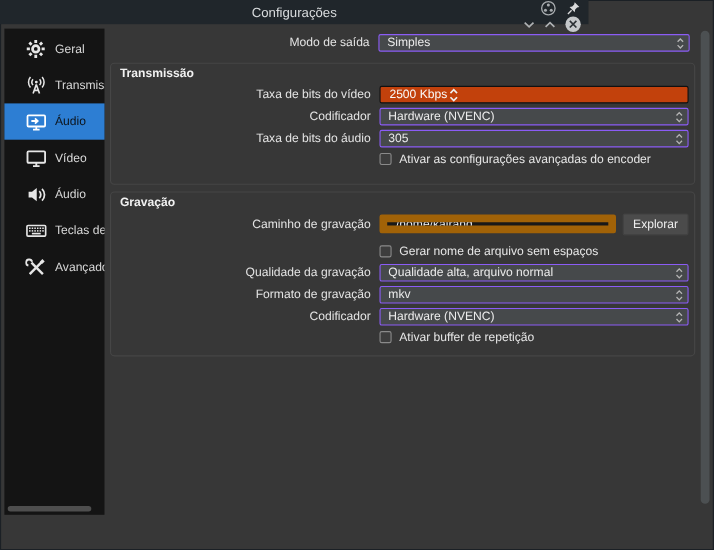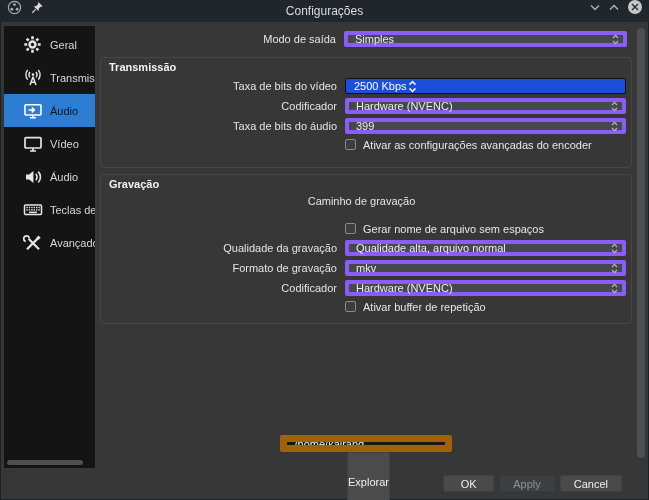--- a/index.html
+++ b/index.html
@@ -2,50 +2,50 @@
 <html><head>
 <meta charset="utf-8">
 <style>
   html,body{margin:0;padding:0;background:#2a2a2a;}
   .window{
     position:relative;width:649px;height:500px;overflow:hidden;
     background:#373737;font-family:"Liberation Sans",sans-serif;font-size:11px;color:#e3e3e3;
     box-shadow:inset 0 0 0 1px #1b2025;
   }
   
-  .titlebar{position:absolute;left:0;top:0;width:649px;height:22px;background:#20262b;display:flex;align-items:flex-start;padding:0 7px;box-sizing:border-box;}
+  .titlebar{position:absolute;left:0;top:0;width:535px;height:22px;background:#20262b;display:flex;align-items:flex-end;padding:0 7px;box-sizing:border-box;flex-direction:column;}
   .tb-title{position:absolute;left:0;right:0;top:0;height:22px;line-height:22px;text-align:center;font-size:12px;color:#d9dcde;}
   .tb-left,.tb-right{display:flex;align-items:center;gap:9px;z-index:1;}
   .tb-right{margin-left:auto;}
   .tb-btn{display:flex;align-items:center;justify-content:center;cursor:default;}
   .close-circle{width:14px;height:14px;border-radius:50%;background:#c5c8ca;display:flex;align-items:center;justify-content:center;}
   
   .sidebar{position:absolute;left:4px;top:26px;width:91px;height:442px;background:#141414;padding-top:2px;box-sizing:border-box;}
   .side-item{height:33px;display:flex;align-items:center;gap:7px;padding-left:18px;color:#d8d8d8;white-space:nowrap;overflow:hidden;}
   .side-item .ic{flex:0 0 21px;display:flex;align-items:center;justify-content:center;}
   .side-item.selected{background:#2d7ed3;color:#0d1319;}
   .side-hscroll{position:absolute;left:3px;bottom:3px;width:76px;height:5px;border-radius:2.5px;background:#4e4e4e;}
   
   .content{position:absolute;left:100px;top:26px;width:532px;}
   .row{display:flex;align-items:center;height:16px;margin:0 5px 4px 4px;}
   .row .lbl{flex:0 0 240px;text-align:right;padding-right:8px;box-sizing:border-box;color:#e3e3e3;white-space:nowrap;}
   .lbl.small{font-size:10px;letter-spacing:-0.25px;}
   .fld{flex:1;height:100%;display:flex;align-items:center;border-radius:2px;box-sizing:border-box;}
-  .combo{background:#46494b;border:4px solid #8b5cf6;padding:0 2px 0 7px;color:#ebebeb;}
+  .combo{background:#46494b;border:1px solid #8b5cf6;padding:0 2px 0 7px;color:#ebebeb;}
   .combo .txt{flex:1;overflow:hidden;white-space:nowrap;}
-  .spin-dark{background:#1d4ed8;border:1px solid #101010;padding:0 2px 0 8px;color:#fafafa;}
+  .spin-dark{background:#c2410c;border:1px solid #101010;padding:0 2px 0 8px;color:#fafafa;}
   .text-input{background:#181818;border:7px solid #a16207;border-radius:2px;color:#f2f2f2;font-family:"Liberation Sans",sans-serif;font-size:11px;padding:0 8px;height:100%;box-sizing:border-box;outline:none;flex:1;min-width:0;}
   .mode-row{margin-top:5px;}
   .grp{margin:10px 0 0 0;border:1px solid #464646;border-radius:4px;padding:3px 0 12px 0;}
   .grp2{margin-top:6px;padding-bottom:6px;}
   .grp-title{height:13px;line-height:13px;padding-left:8px;margin-bottom:4px;font-weight:bold;font-size:11px;color:#f2f2f2;}
   .cb-row{display:flex;align-items:center;height:13px;margin:1px 5px 4px 244px;gap:7px;}
   .checkbox{width:11px;height:11px;border:1px solid #8a8a8a;border-radius:2px;background:#3d3d3d;box-sizing:border-box;flex:0 0 11px;}
   .cb-label{white-space:nowrap;color:#e6e6e6;}
-  .path-row{height:17px;margin-bottom:10px;flex-direction:column;}
+  .path-row{height:17px;margin-bottom:10px;}
   .browse-btn{flex:0 0 58px;height:18px;margin-left:6px;background:#4b4b4b;border:1px solid #414141;border-radius:2px;display:flex;align-items:center;justify-content:center;color:#eeeeee;}
   .chev{flex:0 0 12px;display:flex;align-items:center;justify-content:center;}
   
   .vscroll{position:absolute;right:4px;top:28px;width:8px;height:430px;border-radius:4px;background:#4c5052;}
   
   .footer{position:absolute;top:475px;right:27px;display:flex;gap:5px;}
   .btn{height:17px;min-width:51px;padding:0 13px;box-sizing:border-box;background:#4a4a4a;border:1px solid #404040;border-radius:2px;color:#f0f0f0;font-size:11px;display:flex;align-items:center;justify-content:center;}
   .btn.disabled{background:#3d4042;color:#8e9294;border-color:#383b3d;}
 </style>
 </head>
@@ -217,21 +217,21 @@
             <svg width="7" height="11" viewBox="0 0 7 11" fill="none" stroke="#b5b5b5" stroke-width="1.2">
                 <path d="M1 4 L3.5 1.4 L6 4"></path>
                 <path d="M1 7 L3.5 9.6 L6 7"></path>
               </svg>
           </span>
         </div>
       </div>
       <div class="row">
         <span class="lbl">Taxa de bits do áudio</span>
         <div class="fld combo">
-          <span class="txt">399</span>
+          <span class="txt">305</span>
           <span class="chev">
             <svg width="7" height="11" viewBox="0 0 7 11" fill="none" stroke="#b5b5b5" stroke-width="1.2">
                 <path d="M1 4 L3.5 1.4 L6 4"></path>
                 <path d="M1 7 L3.5 9.6 L6 7"></path>
               </svg>
           </span>
         </div>
       </div>
       <div class="cb-row">
         <span class="checkbox"></span>
@@ -288,19 +288,14 @@
       </div>
       <div class="cb-row">
         <span class="checkbox"></span>
         <span class="cb-label">Ativar buffer de repetição</span>
       </div>
     </div>
   </div>
 
   <div class="vscroll"></div>
 
-  <div class="footer">
-    <div class="btn">OK</div>
-    <div class="btn disabled">Apply</div>
-    <div class="btn">Cancel</div>
-  </div>
 
 </div>
 
 </body></html>

